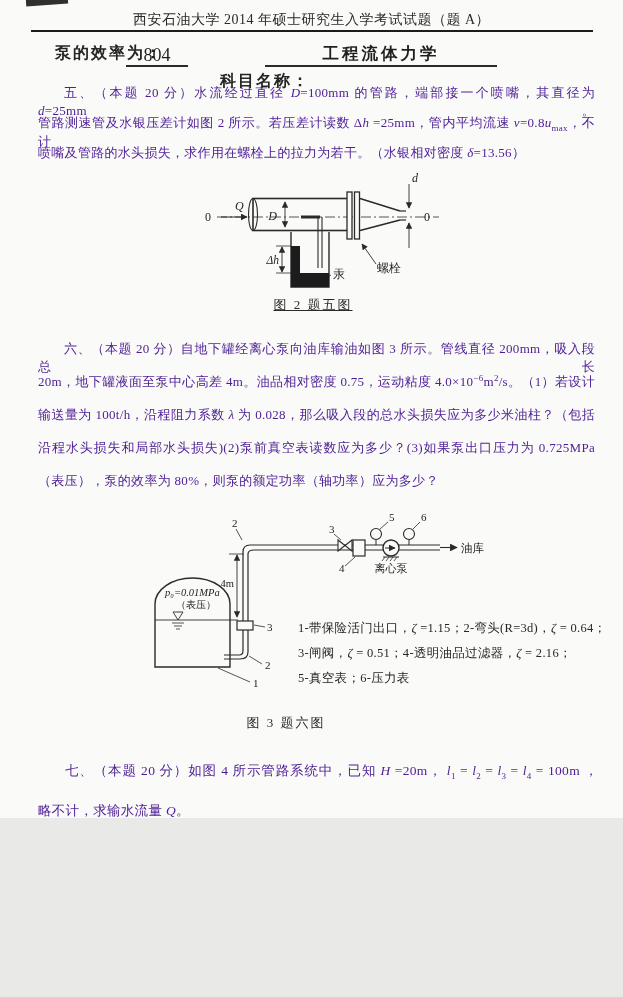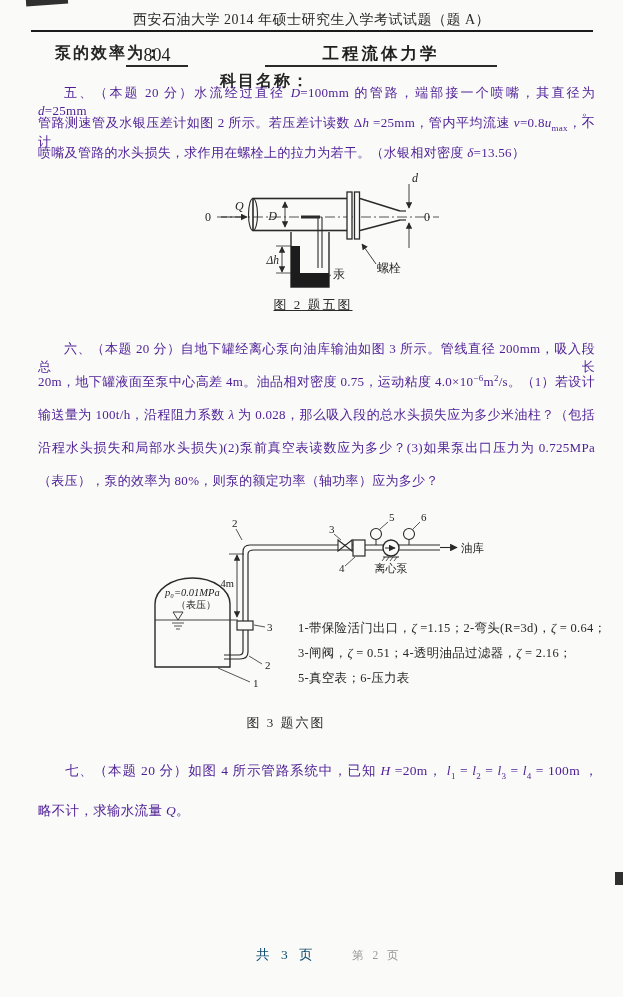--- a/index.html
+++ b/index.html
@@ -2,21 +2,21 @@
 <html><head>
 <meta charset="utf-8">
 <style>
   html,body { margin:0; padding:0; }
   body {
     width:623px; height:997px;
     background:#e9e9e7;
     font-family:"Liberation Serif","DejaVu Serif",serif;
   }
   #page {
-    position:relative; width:623px; height:997px;
+    position:relative; width:623px; height:818px;
     background:#fafaf8; overflow:hidden; color:#222;
   }
   .abs { position:absolute; }
   .hdr-title { top:11px; left:0; width:623px; text-align:center; font-size:14px; letter-spacing:0.5px; color:#2a2a2a; }
   .hdr-rule { top:30px; left:31px; width:562px; height:2px; background:#1c1c1c; }
   .subj-label { font-size:16px; font-weight:600; letter-spacing:2px; color:#252525; }
   .subj-value { font-size:18px; text-align:center; color:#1f1f1f; }
   .subj-underline { height:1.5px; background:#2a2a2a; }
   .para { width:557px; font-size:13px; color:#4c1d95; }
   .jline { height:30px; text-align:justify; text-align-last:justify; letter-spacing:0.3px; }

